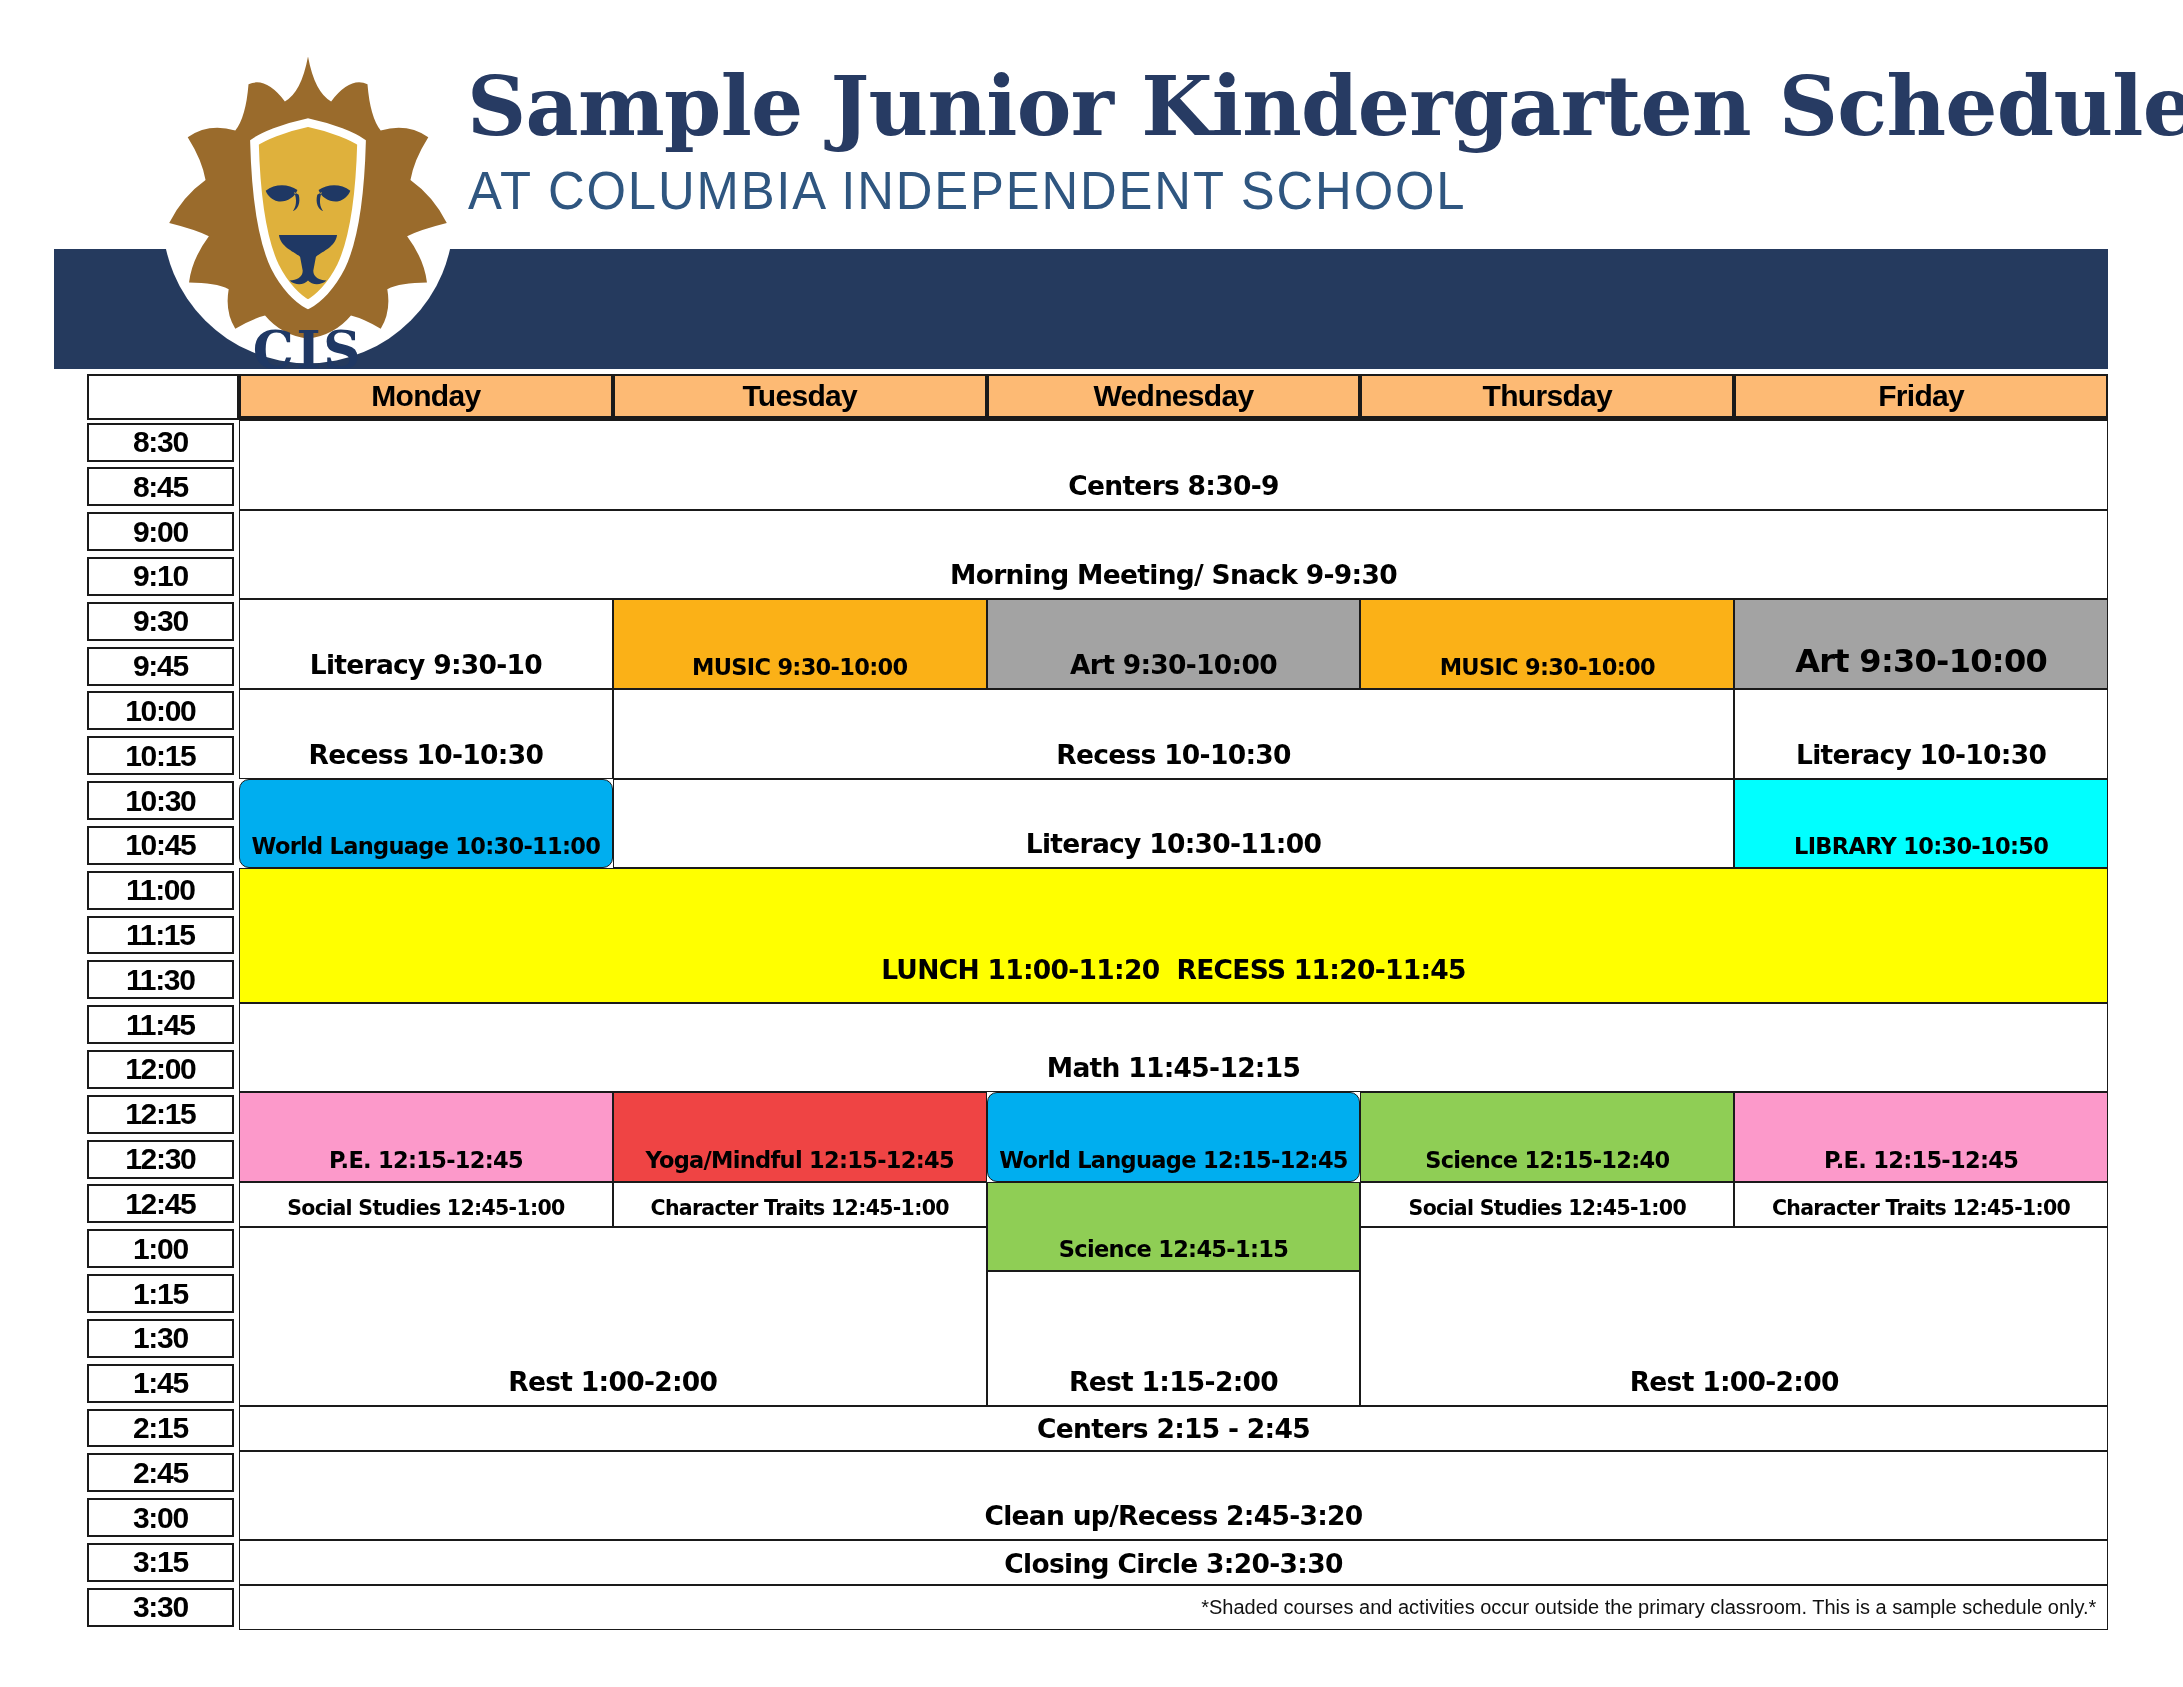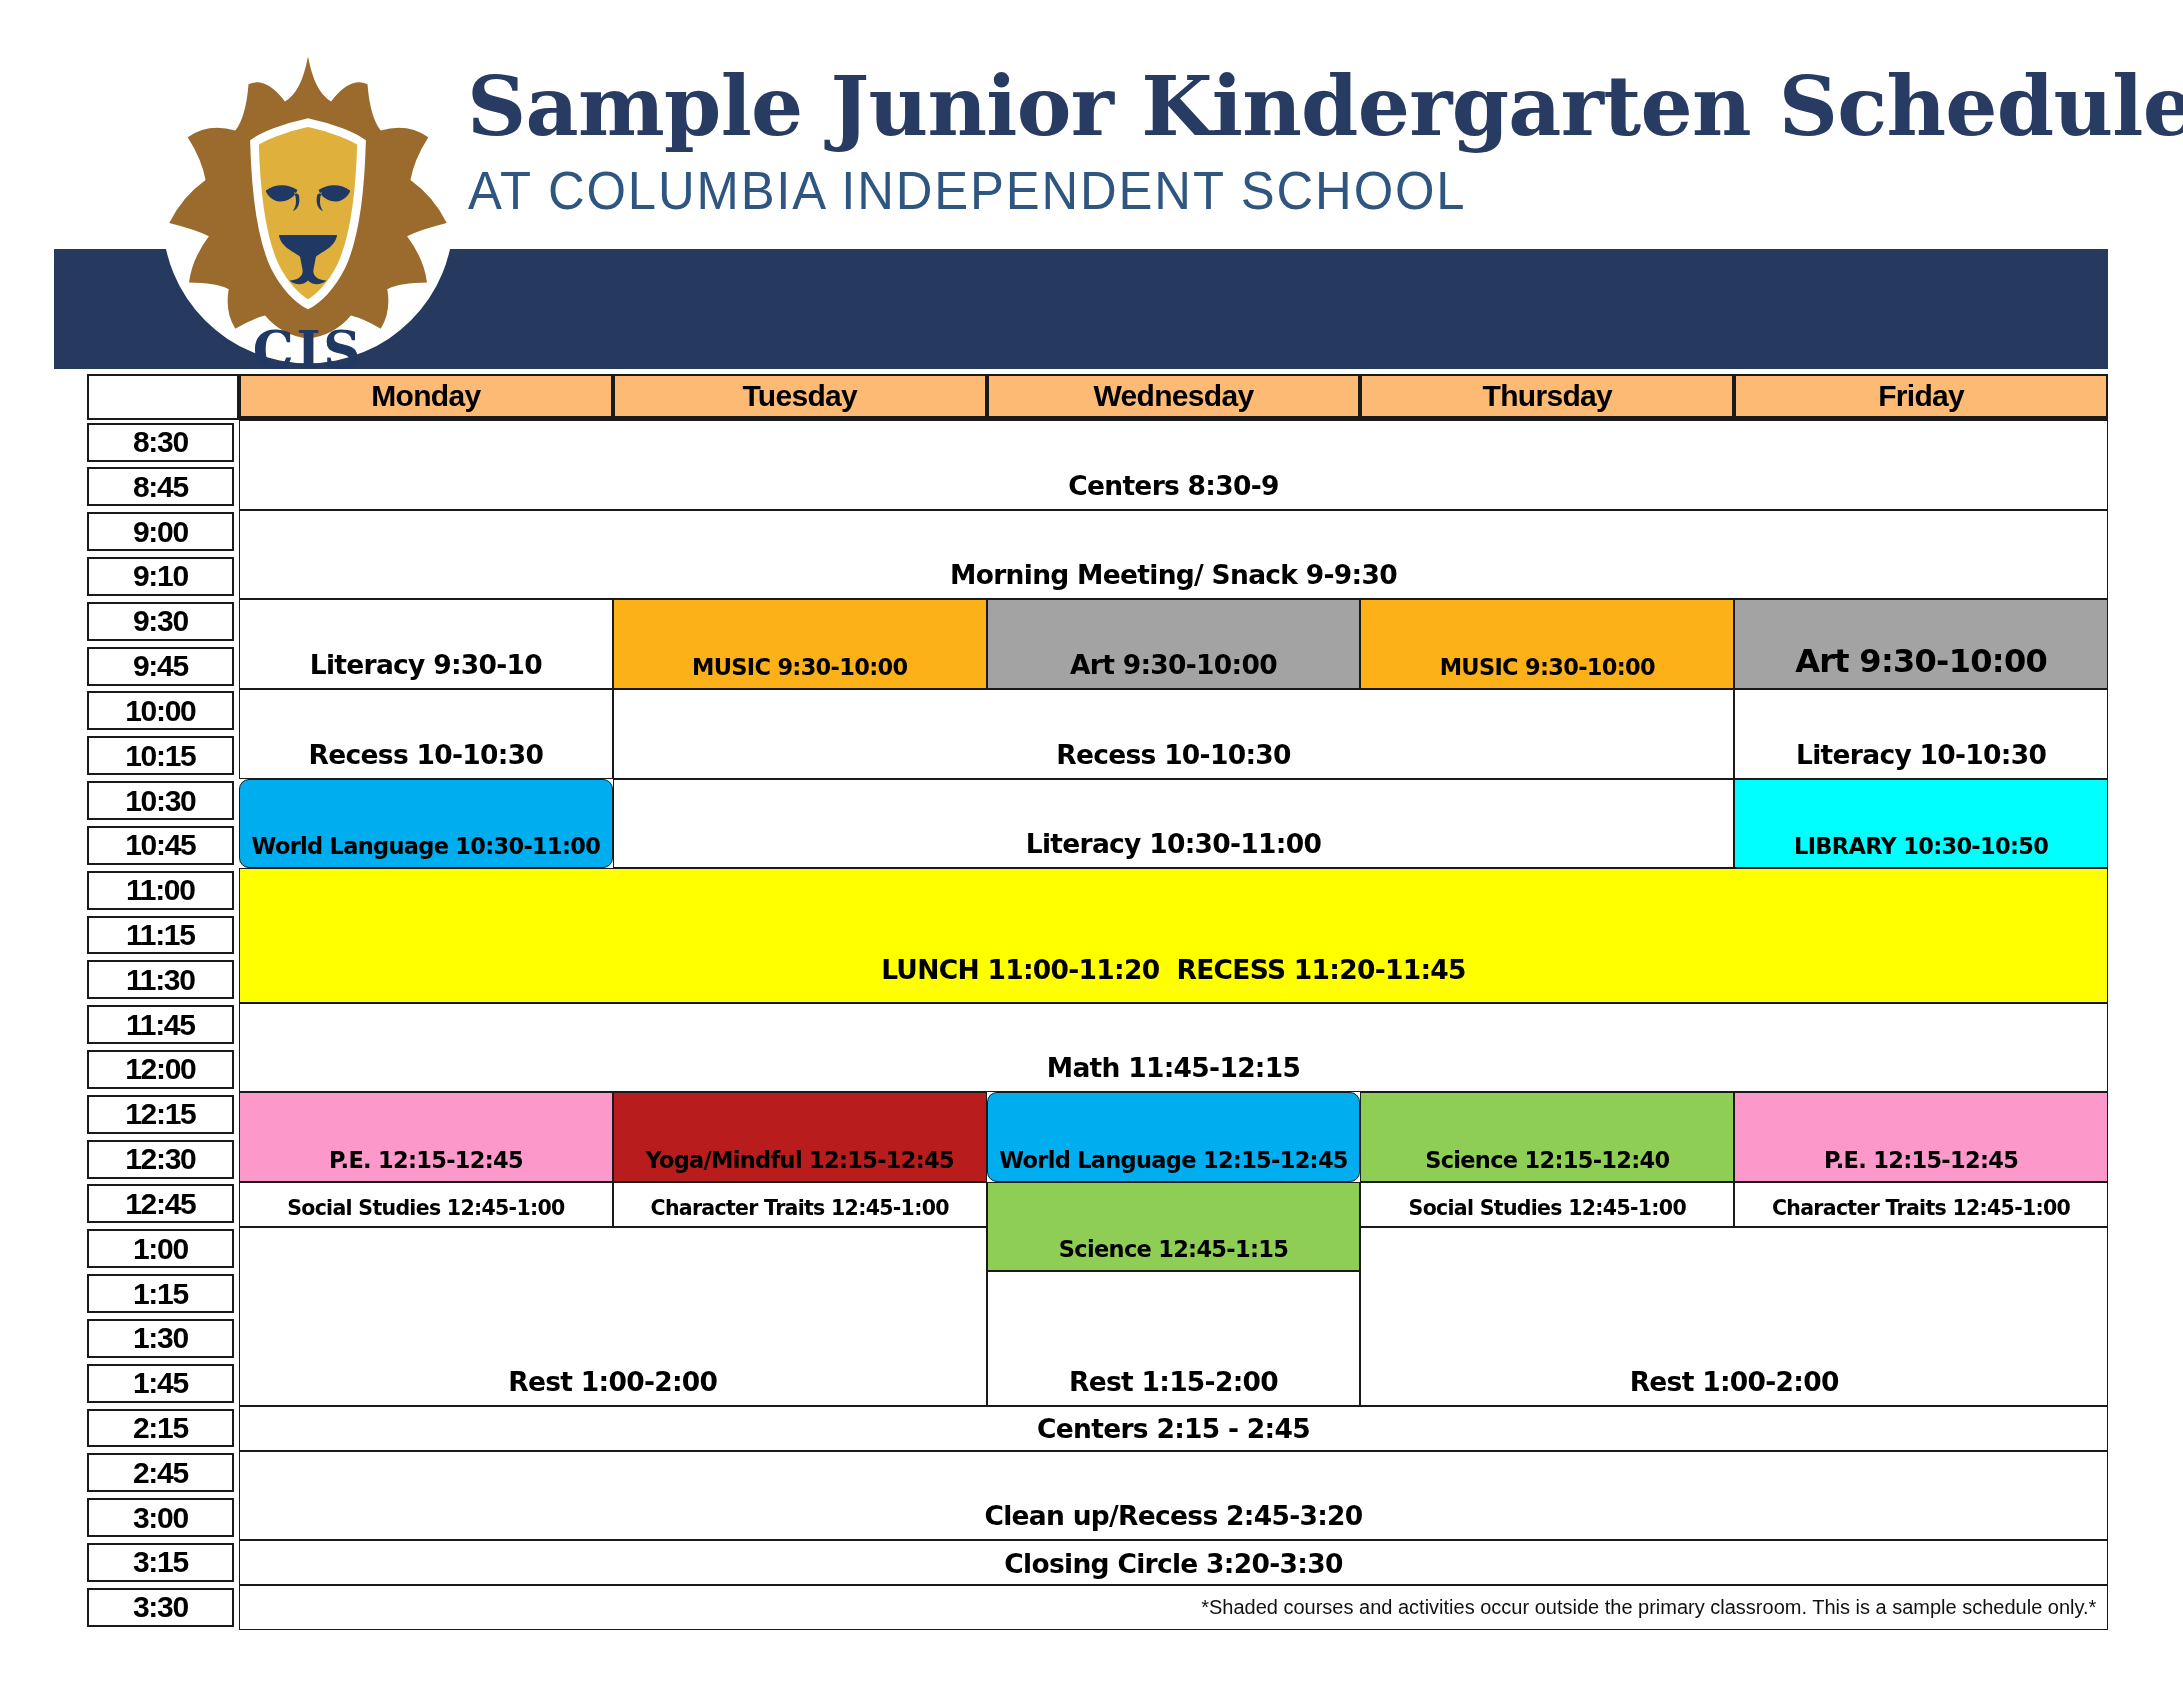--- a/index.html
+++ b/index.html
@@ -28,21 +28,21 @@
   .fs-s{font-size:22.5px;}
   .fs-l{font-size:32px;}
   .pb-1{padding-bottom:5.3px;}
   .pb-3{padding-bottom:17px;}
   .bg-orange{background:#FBB117;}
   .bg-magenta{background:#a3a3a3;}
   .bg-blue{background:#00AEEF;border-radius:10px;}
   .bg-cyan{background:#00FFFF;}
   .bg-yellow{background:#FFFF00;}
   .bg-pink{background:#FC99CA;}
-  .bg-red{background:#b91c1c;}
+  .bg-red{background:#ef4444;}
   .bg-green{background:#8FCE55;}
   .foot{justify-content:flex-end;align-items:center;padding:0 10.6px 0 0;
         font-family:"Liberation Sans",sans-serif;font-weight:400;font-size:20px;letter-spacing:0;color:#111;}
 </style>
 </head>
 <body>
 
 <div class="banner"></div>
 
 <div class="title">Sample Junior Kindergarten Schedule</div>

